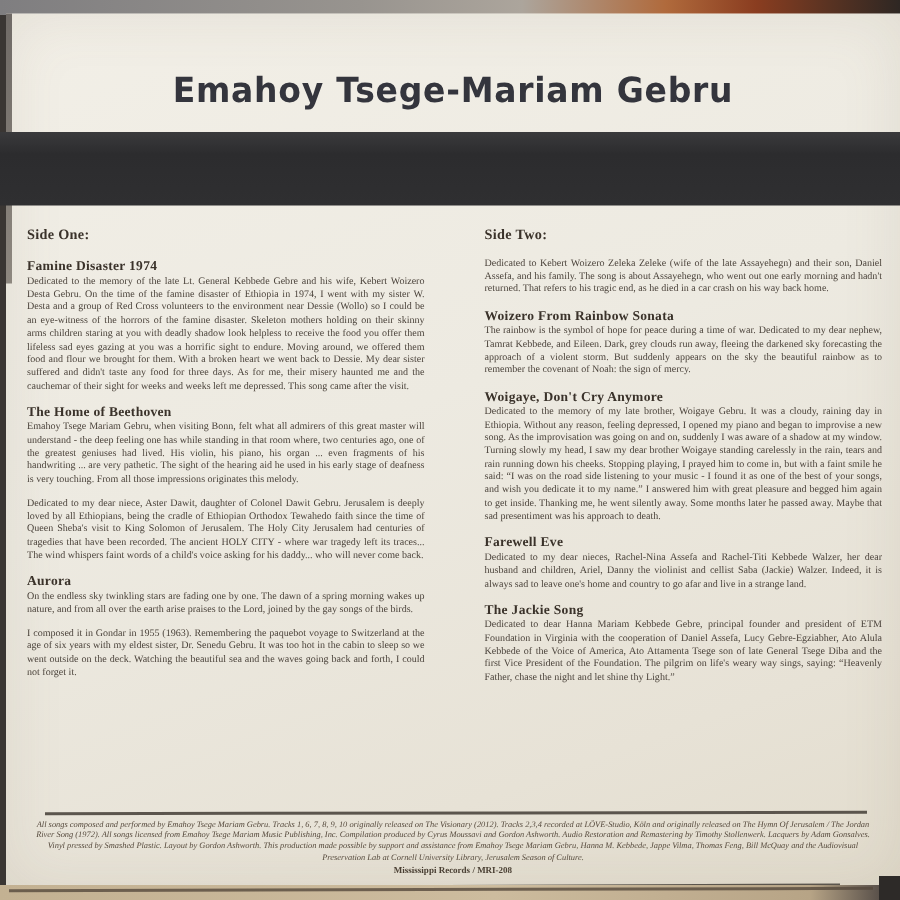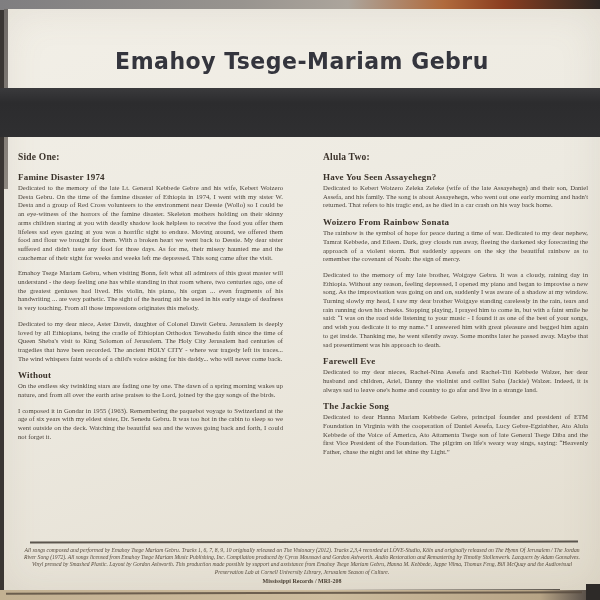--- a/index.html
+++ b/index.html
@@ -96,46 +96,47 @@
 
     <div class="columns">
       <div class="col">
         <p class="side-heading">Side One:</p>
 
         <div class="track">
           <p class="track-title">Famine Disaster 1974</p>
           <p class="track-notes">Dedicated to the memory of the late Lt. General Kebbede Gebre and his wife, Kebert Woizero Desta Gebru. On the time of the famine disaster of Ethiopia in 1974, I went with my sister W. Desta and a group of Red Cross volunteers to the environment near Dessie (Wollo) so I could be an eye-witness of the horrors of the famine disaster. Skeleton mothers holding on their skinny arms children staring at you with deadly shadow look helpless to receive the food you offer them lifeless sad eyes gazing at you was a horrific sight to endure. Moving around, we offered them food and flour we brought for them. With a broken heart we went back to Dessie. My dear sister suffered and didn't taste any food for three days. As for me, their misery haunted me and the cauchemar of their sight for weeks and weeks left me depressed. This song came after the visit.</p>
         </div>
         <div class="track">
+          <p class="track-title">The Home of Beethoven</p>
           <p class="track-notes">Emahoy Tsege Mariam Gebru, when visiting Bonn, felt what all admirers of this great master will understand - the deep feeling one has while standing in that room where, two centuries ago, one of the greatest geniuses had lived. His violin, his piano, his organ ... even fragments of his handwriting ... are very pathetic. The sight of the hearing aid he used in his early stage of deafness is very touching. From all those impressions originates this melody.</p>
         </div>
         <div class="track">
           <p class="track-notes">Dedicated to my dear niece, Aster Dawit, daughter of Colonel Dawit Gebru. Jerusalem is deeply loved by all Ethiopians, being the cradle of Ethiopian Orthodox Tewahedo faith since the time of Queen Sheba's visit to King Solomon of Jerusalem. The Holy City Jerusalem had centuries of tragedies that have been recorded. The ancient HOLY CITY - where war tragedy left its traces... The wind whispers faint words of a child's voice asking for his daddy... who will never come back.</p>
         </div>
         <div class="track">
-          <p class="track-title">Without</p>
+          <p class="track-title">Aurora</p>
           <p class="track-notes">On the endless sky twinkling stars are fading one by one. The dawn of a spring morning wakes up nature, and from all over the earth arise praises to the Lord, joined by the gay songs of the birds.</p>
         </div>
         <div class="track">
           <p class="track-notes">I composed it in Gondar in 1955 (1963). Remembering the paquebot voyage to Switzerland at the age of six years with my eldest sister, Dr. Senedu Gebru. It was too hot in the cabin to sleep so we went outside on the deck. Watching the beautiful sea and the waves going back and forth, I could not forget it.</p>
         </div>
       </div>
 
       <div class="col">
-        <p class="side-heading">Alula Two:</p>
+        <p class="side-heading">Side Two:</p>
 
         <div class="track">
-          <p class="track-title">Have You Seen Assayehegn?</p>
           <p class="track-notes">Dedicated to Kebert Woizero Zeleka Zeleke (wife of the late Assayehegn) and their son, Daniel Assefa, and his family. The song is about Assayehegn, who went out one early morning and hadn't returned. That refers to his tragic end, as he died in a car crash on his way back home.</p>
         </div>
         <div class="track">
           <p class="track-title">Woizero From Rainbow Sonata</p>
           <p class="track-notes">The rainbow is the symbol of hope for peace during a time of war. Dedicated to my dear nephew, Tamrat Kebbede, and Eileen. Dark, grey clouds run away, fleeing the darkened sky forecasting the approach of a violent storm. But suddenly appears on the sky the beautiful rainbow as to remember the covenant of Noah: the sign of mercy.</p>
         </div>
         <div class="track">
+          <p class="track-title">Woigaye, Don't Cry Anymore</p>
           <p class="track-notes">Dedicated to the memory of my late brother, Woigaye Gebru. It was a cloudy, raining day in Ethiopia. Without any reason, feeling depressed, I opened my piano and began to improvise a new song. As the improvisation was going on and on, suddenly I was aware of a shadow at my window. Turning slowly my head, I saw my dear brother Woigaye standing carelessly in the rain, tears and rain running down his cheeks. Stopping playing, I prayed him to come in, but with a faint smile he said: “I was on the road side listening to your music - I found it as one of the best of your songs, and wish you dedicate it to my name.” I answered him with great pleasure and begged him again to get inside. Thanking me, he went silently away. Some months later he passed away. Maybe that sad presentiment was his approach to death.</p>
         </div>
         <div class="track">
           <p class="track-title">Farewell Eve</p>
           <p class="track-notes">Dedicated to my dear nieces, Rachel-Nina Assefa and Rachel-Titi Kebbede Walzer, her dear husband and children, Ariel, Danny the violinist and cellist Saba (Jackie) Walzer. Indeed, it is always sad to leave one's home and country to go afar and live in a strange land.</p>
         </div>
         <div class="track">
           <p class="track-title">The Jackie Song</p>
           <p class="track-notes">Dedicated to dear Hanna Mariam Kebbede Gebre, principal founder and president of ETM Foundation in Virginia with the cooperation of Daniel Assefa, Lucy Gebre-Egziabher, Ato Alula Kebbede of the Voice of America, Ato Attamenta Tsege son of late General Tsege Diba and the first Vice President of the Foundation. The pilgrim on life's weary way sings, saying: “Heavenly Father, chase the night and let shine thy Light.”</p>
         </div>

